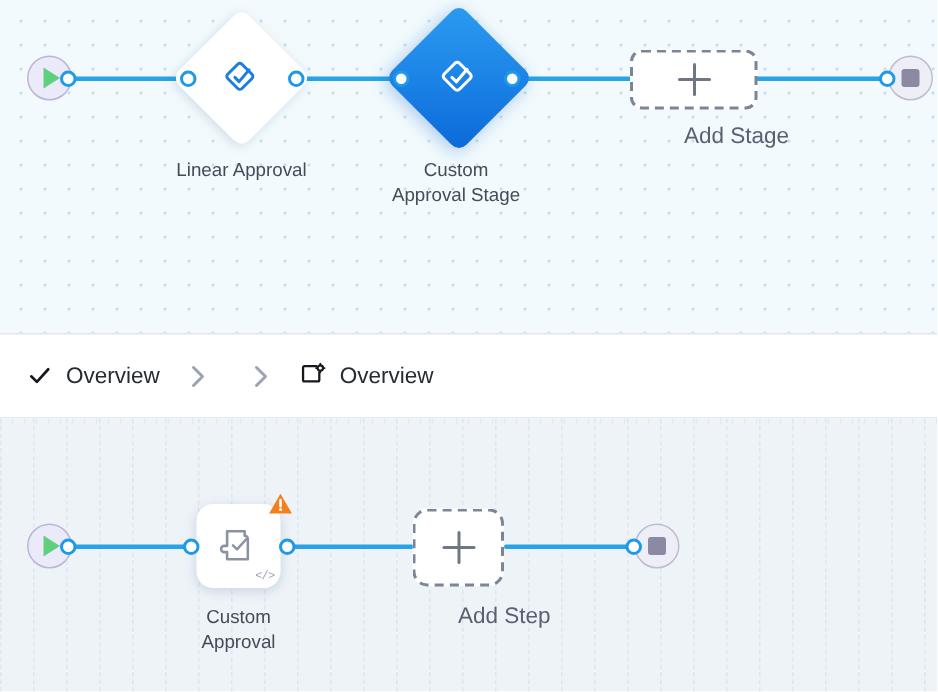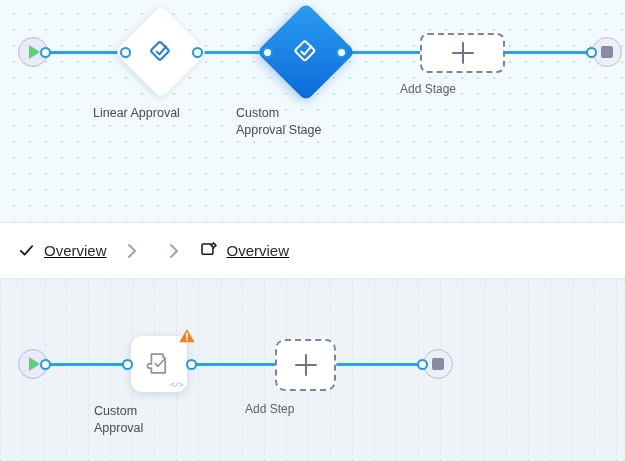--- a/index.html
+++ b/index.html
@@ -34,21 +34,20 @@
   .tabbar {
     position: absolute;
     left: 0; top: 222px;
     width: 625px; height: 57px;
     background: #ffffff;
     border-top: 1px solid #e3e8ee;
     border-bottom: 1px solid #e3e8ee;
     display: flex;
     align-items: center;
     padding-left: 14px;
-    text-decoration: underline;
   }
   .tab {
     display: flex;
     align-items: center;
     gap: 9px;
     height: 57px;
     padding: 0 4px;
     position: relative;
     cursor: pointer;
   }
@@ -154,21 +153,21 @@
     box-shadow: 0 2px 7px rgba(60,90,130,0.18);
   }
   .diamond.selected {
     background: linear-gradient(135deg, #2b9bf0 0%, #1e86e8 45%, #0a69d8 100%);
     box-shadow: 0 3px 11px rgba(20,100,200,0.32);
   }
   .diamond > .ico { transform: rotate(-45deg); }
 
   .node-label {
     position: absolute;
-    text-align: left;
+    text-align: center;
     font-size: 12.5px;
     line-height: 17px;
     color: #444c58;
     white-space: pre-line;
   }
 
   
   .add-box {
     position: absolute;
     border: 2px dashed #7c8598;
@@ -183,22 +182,22 @@
   .plus::before, .plus::after {
     content: "";
     position: absolute;
     background: #6f7787;
     border-radius: 1px;
   }
   .plus::before { left: 0; right: 0; top: 10px; height: 2.4px; }
   .plus::after  { top: 0; bottom: 0; left: 10px; width: 2.4px; }
   .add-label {
     position: absolute;
-    text-align: left;
-    font-size: 12px;
+    text-align: right;
+    font-size: 15px;
     color: #596171;
     white-space: nowrap;
   }
 
   
   .stepcard {
     position: absolute;
     width: 56px; height: 56px;
     background: #ffffff;
     border-radius: 11px;

